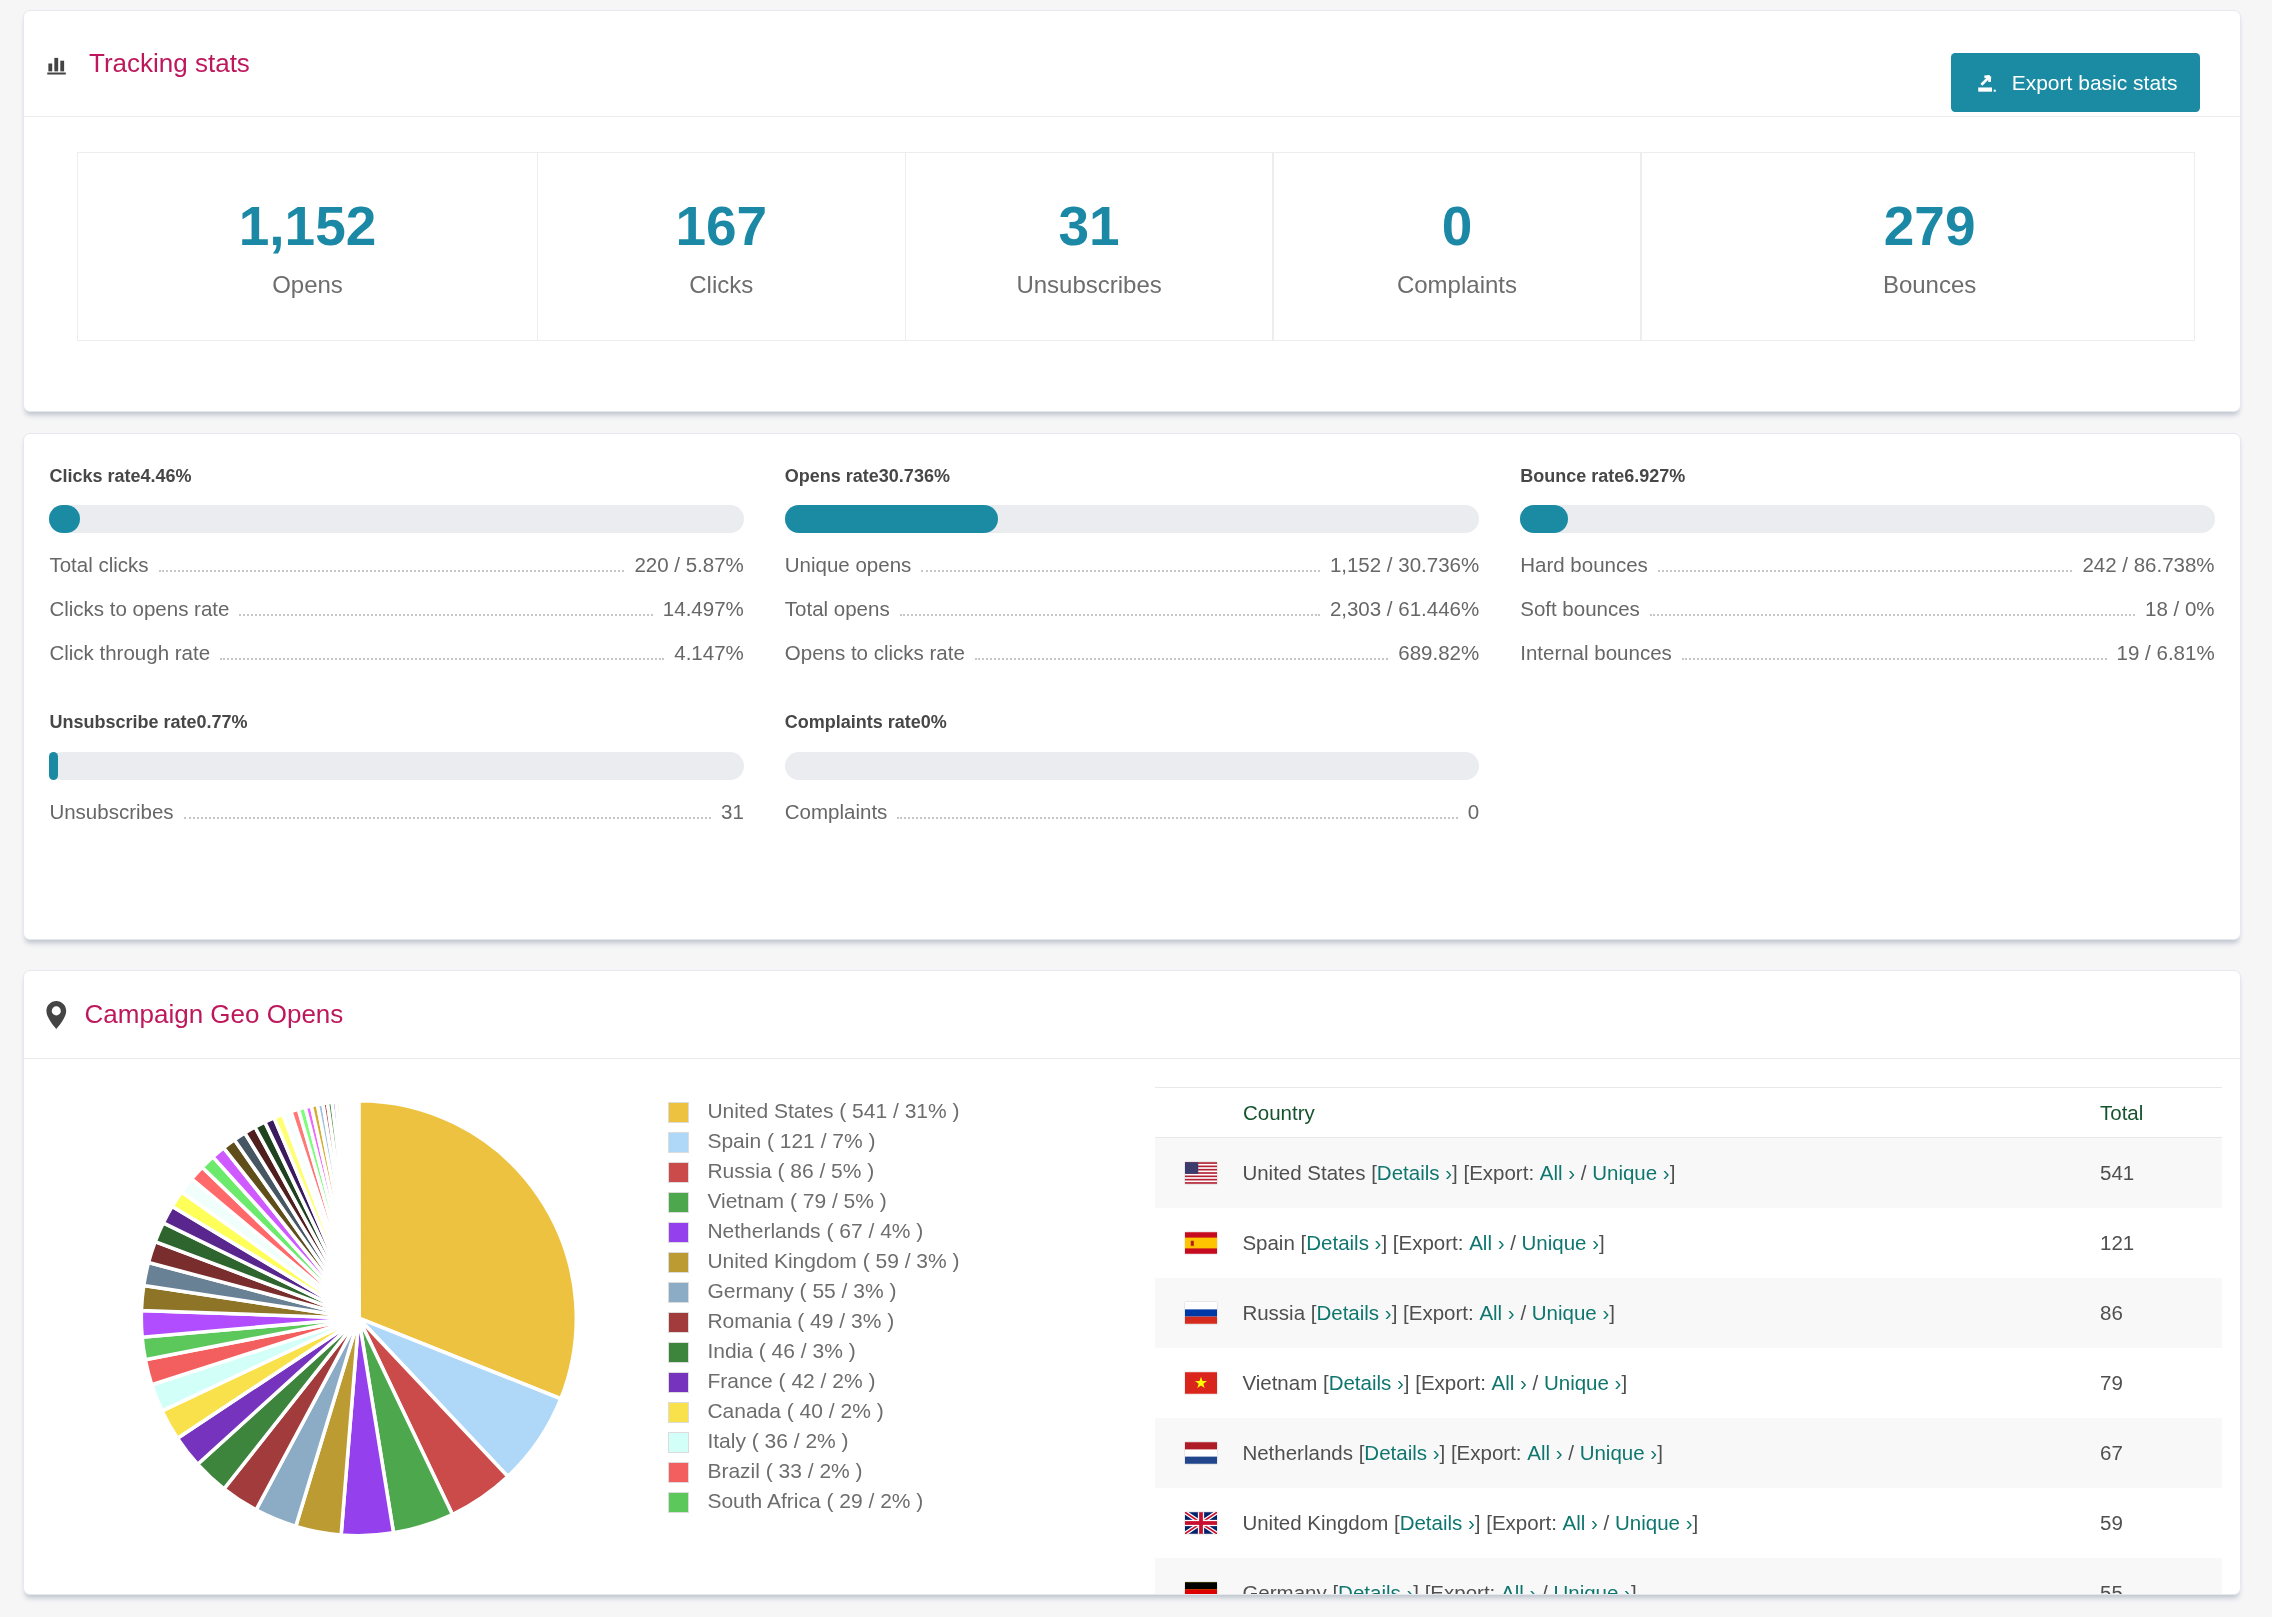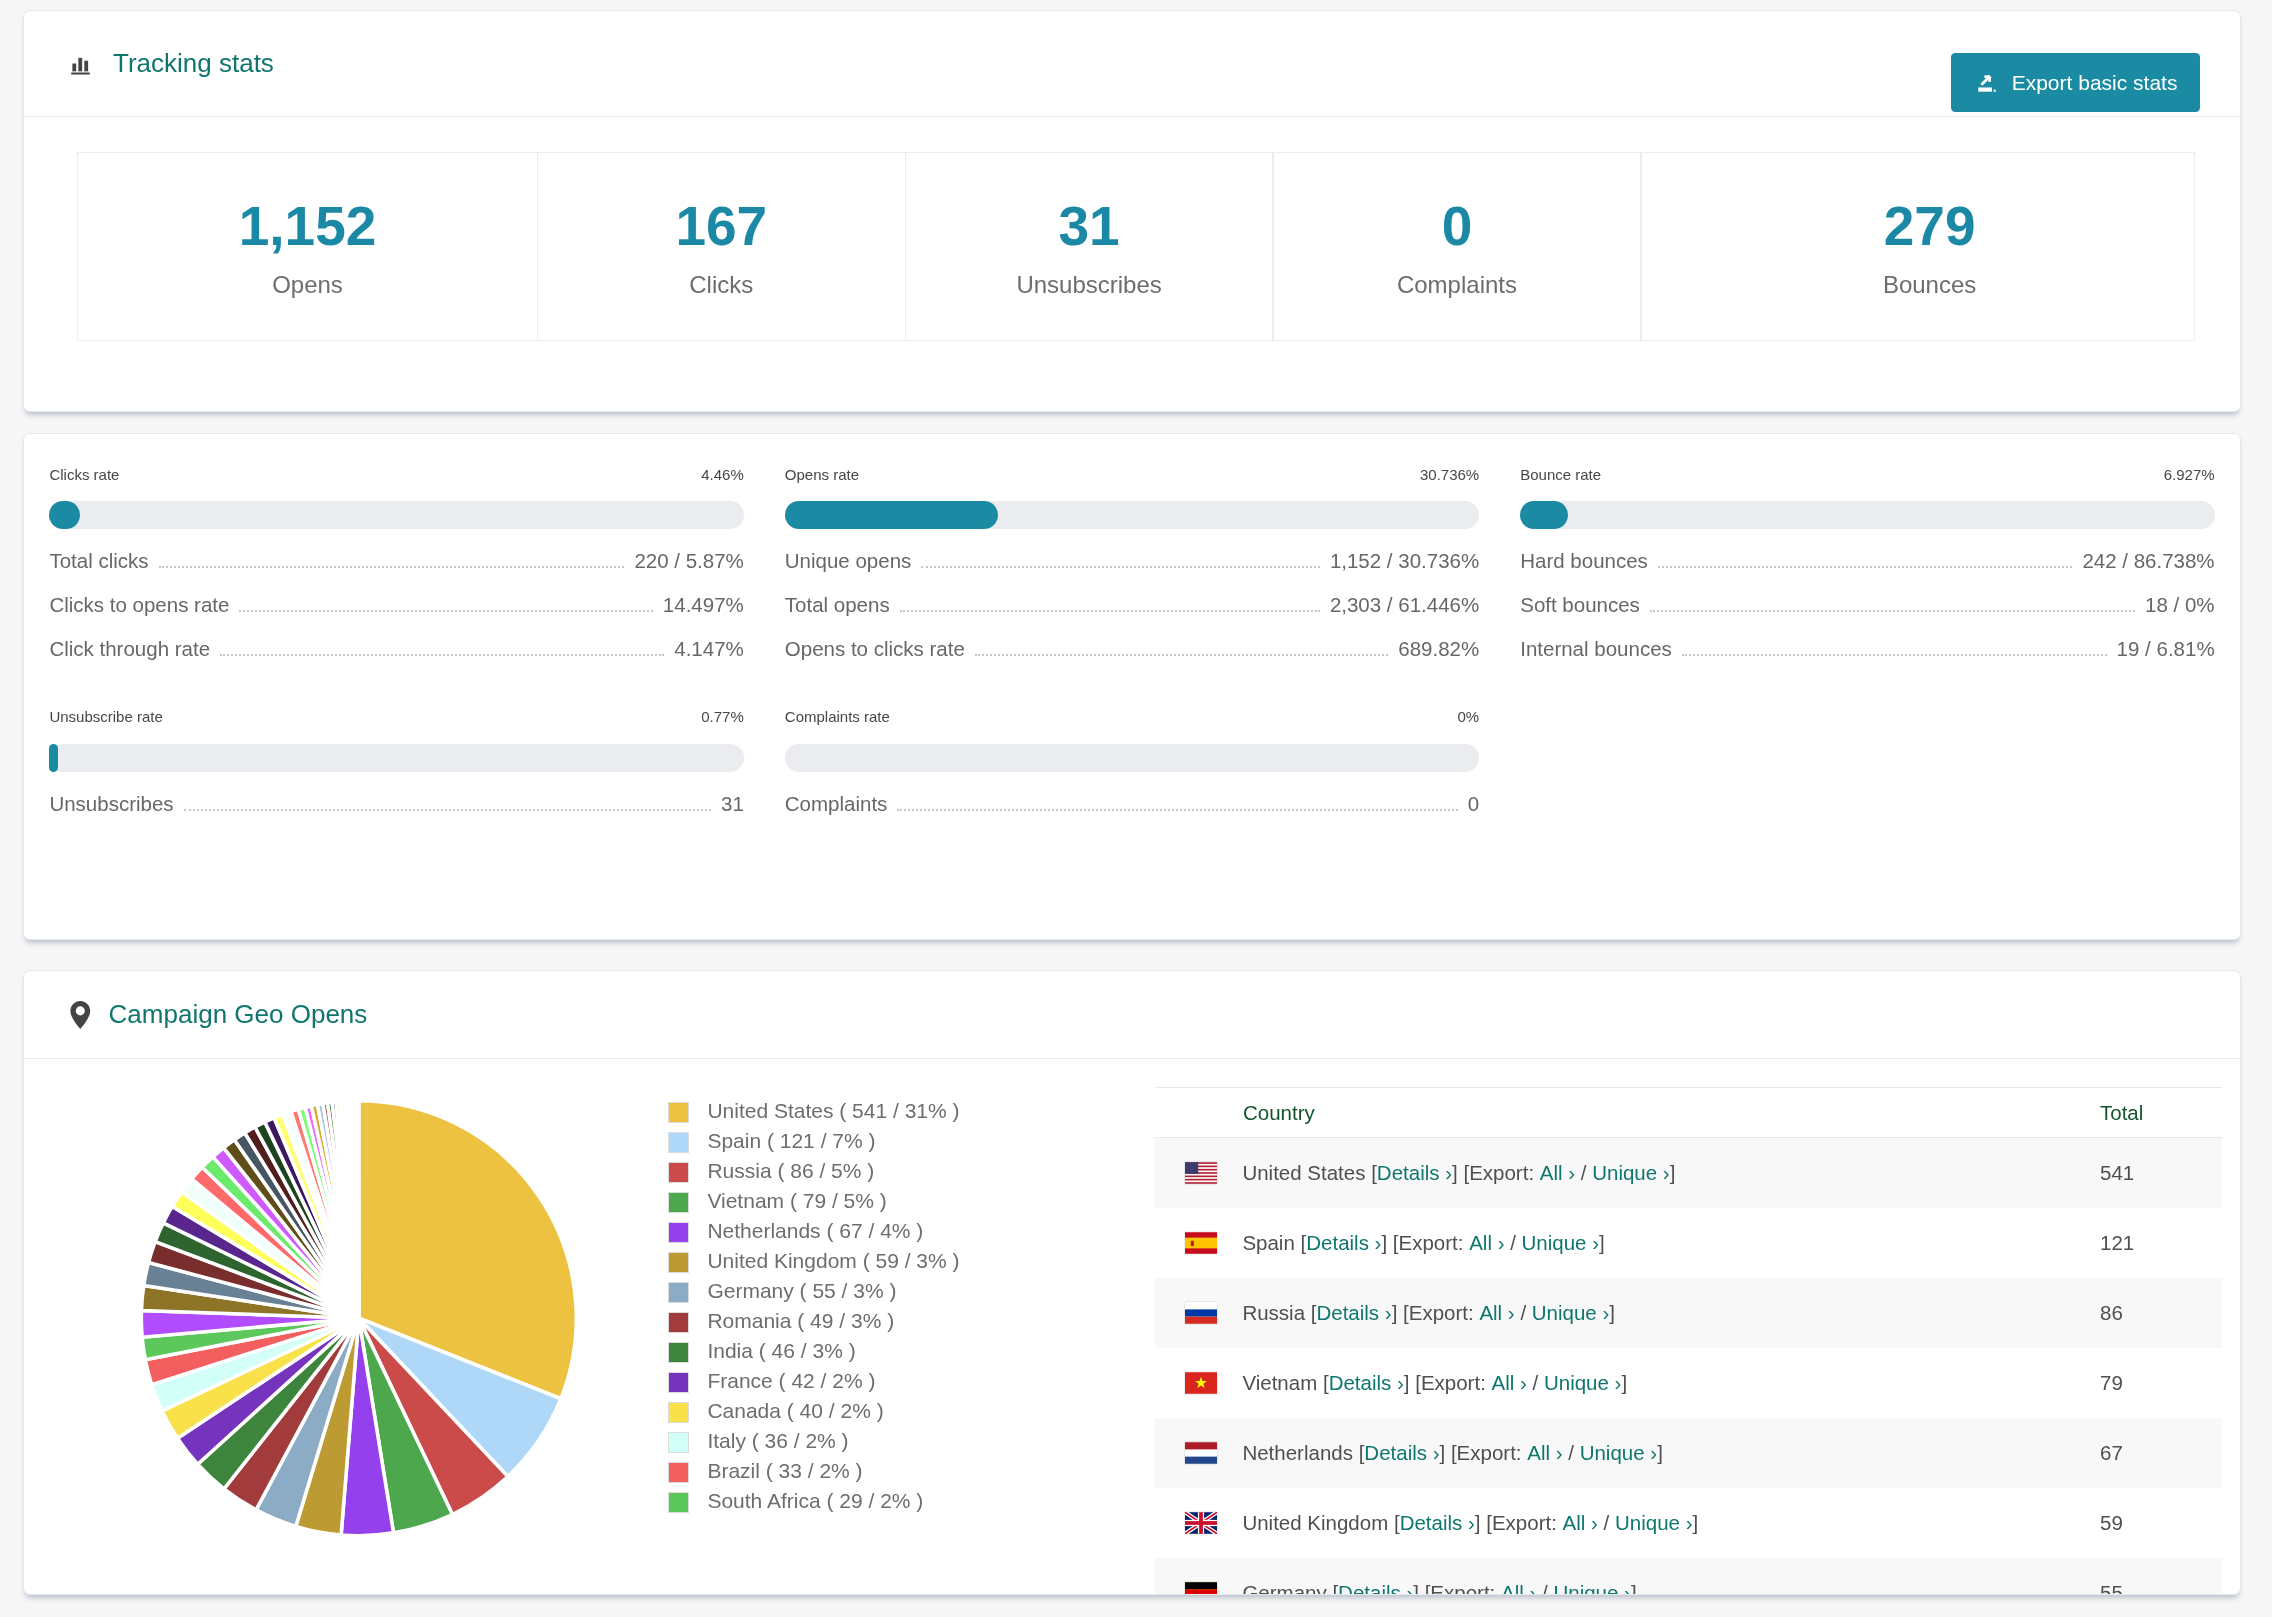--- a/index.html
+++ b/index.html
@@ -9,22 +9,22 @@
   }
   .card{
     position:absolute;left:23px;width:2218px;background:#fff;
     border:0.7px solid #e5e8ee;border-radius:7px;box-sizing:border-box;
     box-shadow:0 4.2px 5.6px -2.1px rgba(120,132,155,.45);
   }
   #card-tracking{top:10px;height:402px}
   #card-rates{top:433px;height:507px}
   #card-geo{top:970px;height:625px;overflow:hidden}
   .card-header{
-    display:flex;align-items:center;gap:17px;padding:0 45px;height:106px;
-    border-bottom:1.4px solid #ececec;font-size:26px;color:#0f766e;box-sizing:border-box;
+    display:flex;align-items:center;gap:17px;padding:0 21px;height:106px;
+    border-bottom:1.4px solid #ececec;font-size:26px;color:#be185d;box-sizing:border-box;
   }
   #card-geo .card-header{height:88px}
   .hicon{flex:none;display:flex;align-items:center}
   
   .export-btn{
     position:absolute;top:42px;right:40px;height:59px;padding:0 22.6px;
     display:flex;align-items:center;gap:12.7px;font-size:21px;color:#fff;
     background:#1a8ba3;border:none;border-radius:4.2px;cursor:pointer;
     font-family:"Liberation Sans",sans-serif;
   }
@@ -32,21 +32,21 @@
   #stat-row{display:flex;margin:35px 45px 0}
   .stat-box{
     border:1.4px solid #ededef;margin-left:-1.4px;height:189px;box-sizing:border-box;
     display:flex;flex-direction:column;align-items:center;justify-content:center;
   }
   .stat-box:first-child{margin-left:8px}
   .stat-num{font-size:55px;font-weight:bold;color:#1b89a6}
   .stat-label{font-size:24px;color:#6d6d6d;margin-top:12.7px}
   
   #rates-grid{display:grid;grid-template-columns:repeat(3,1fr);column-gap:41px;row-gap:47px;padding:32px 25.4px}
-  .rate-title-row{display:flex;justify-content:space-between;font-size:15px;font-weight:normal;color:#474747}
+  .rate-title-row{display:flex;justify-content:flex-start;font-size:18px;font-weight:bold;color:#474747}
   .bar{height:28px;background:#eaecf0;border-radius:14px;margin-top:18.4px;position:relative}
   .bar-fill{height:28px;background:#1a8ba3;border-radius:14px}
   .rrow{display:flex;align-items:flex-end;font-size:20.5px;color:#676767;margin-top:20px}
   .rrow .lead{flex:1;border-bottom:2.1px dotted #c6c6c6;margin:0 10px 5px}
   .rrow .rval{white-space:nowrap}
   
   #pie-svg{position:absolute;left:106px;top:124px}
   #legend{position:absolute;left:644px;top:122px;list-style:none;margin:0;padding:0}
   .legend-item{display:flex;align-items:flex-end;height:30px;font-size:21px;color:#6d6d6d}
   .swatch{width:21px;height:21px;border:1.4px solid #dcdcdc;box-sizing:border-box;margin-right:18.4px;flex:none}

